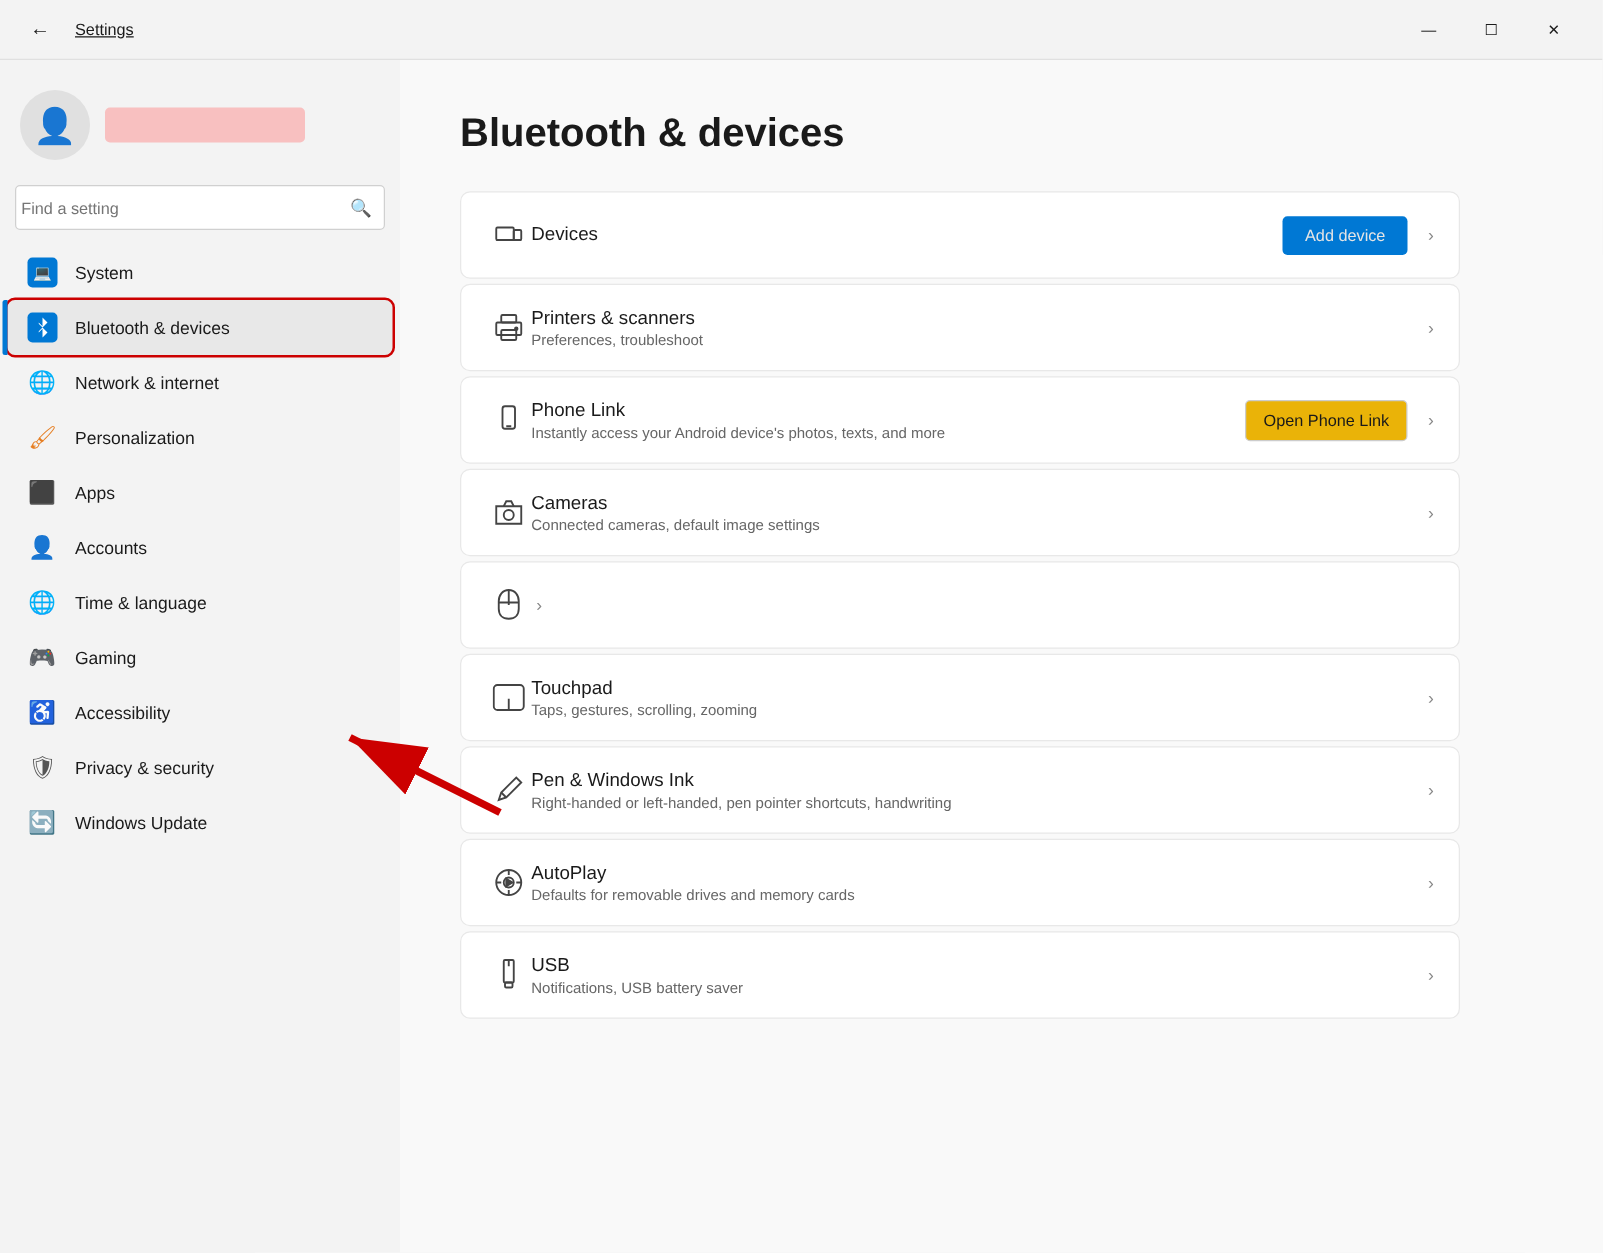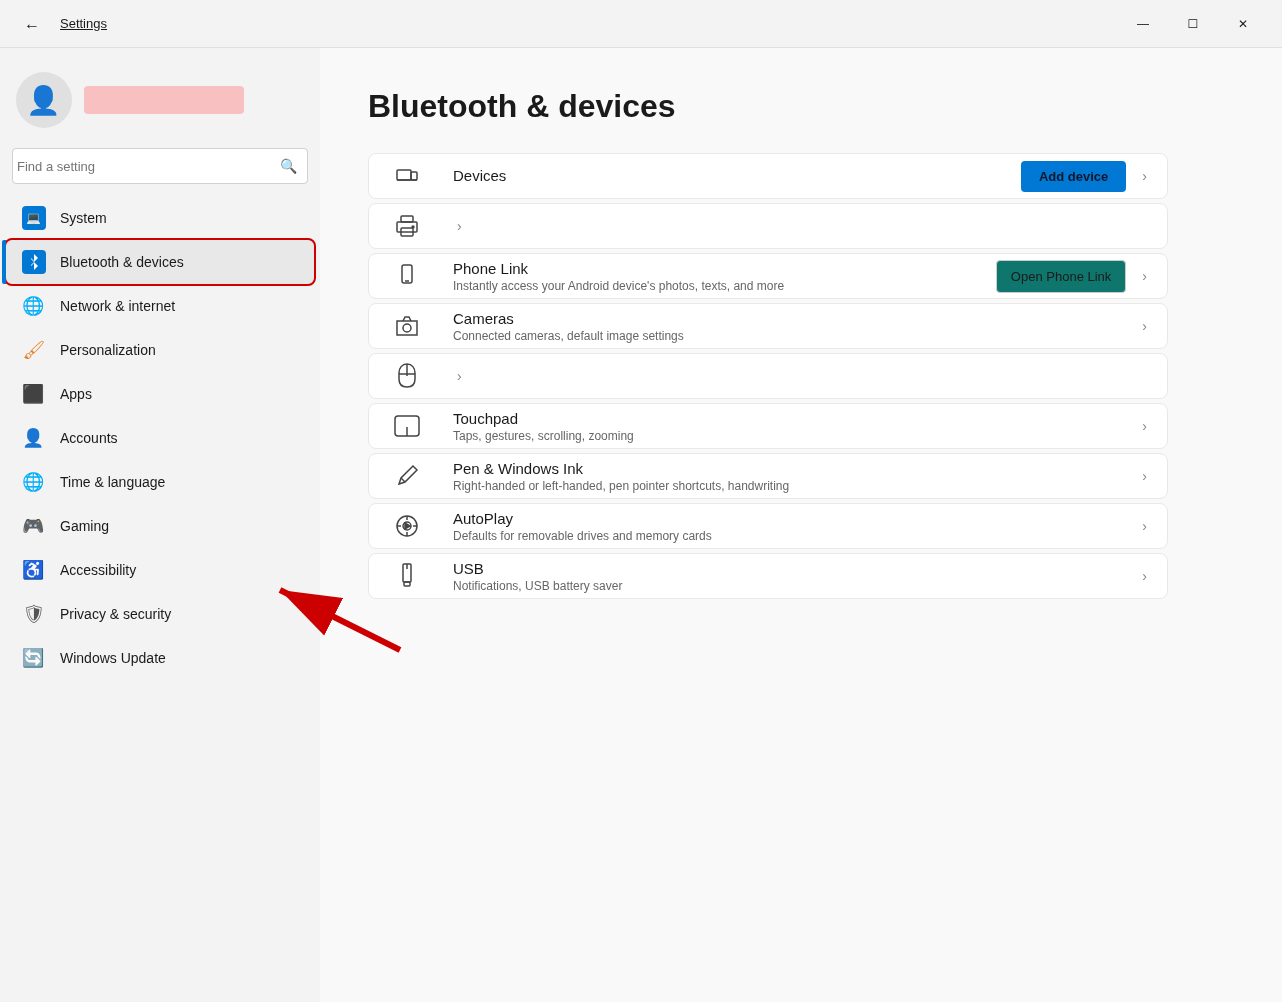--- a/index.html
+++ b/index.html
@@ -174,24 +174,24 @@
     
     .settings-list {
       display: flex;
       flex-direction: column;
       gap: 4px;
       max-width: 800px;
     }
     .setting-item {
       background: white;
       border-radius: 8px;
-      padding: 4px 20px;
-      display: flex;
-      align-items: center;
-      gap: 28px;
+      padding: 16px 20px;
+      display: flex;
+      align-items: center;
+      gap: 0;
       cursor: pointer;
       border: 1px solid #e8e8e8;
     }
     .setting-icon {
       width: 36px;
       height: 36px;
       display: flex;
       align-items: center;
       justify-content: center;
       font-size: 22px;
@@ -209,31 +209,31 @@
       font-size: 12px;
       color: #666;
     }
     .setting-action {
       display: flex;
       align-items: center;
       gap: 12px;
     }
     .add-device-btn {
       background: #0078d4;
-      color: #0f172a;
+      color: #e5e5e5;
       border: none;
       border-radius: 4px;
       padding: 8px 18px;
       font-size: 13px;
-      font-weight: 700;
+      font-weight: 400;
       cursor: pointer;
       white-space: nowrap;
     }
     .open-phone-btn {
-      background: #0f766e;
+      background: #eab308;
       color: #1a1a1a;
       border: 1px solid #ccc;
       border-radius: 4px;
       padding: 8px 14px;
       font-size: 13px;
       cursor: pointer;
       white-space: nowrap;
     }
     .chevron {
       color: #888;
@@ -392,20 +392,24 @@
   </div>
         <div class="setting-item">
     <div class="setting-icon">
             <svg width="24" height="24" viewBox="0 0 24 24" fill="none" stroke="#444" stroke-width="1.5">
               <rect x="6" y="2" width="12" height="6" rx="1"></rect>
               <rect x="2" y="8" width="20" height="10" rx="1"></rect>
               <rect x="6" y="14" width="12" height="8" rx="1"></rect>
               <circle cx="18" cy="13" r="1" fill="#444"></circle>
             </svg>
           </div>
+    <div class="setting-text">
+      <div class="setting-title">Printers &amp; scanners</div>
+      <div class="setting-desc">Preferences, troubleshoot</div>
+    </div>
     <div class="setting-action">
             <span class="chevron">›</span>
           </div>
   </div>
         <div class="setting-item">
     <div class="setting-icon">
             <svg width="22" height="24" viewBox="0 0 22 24" fill="none" stroke="#444" stroke-width="1.5">
               <rect x="6" y="1" width="10" height="18" rx="2"></rect>
               <line x1="9" y1="17" x2="13" y2="17"></line>
             </svg>

